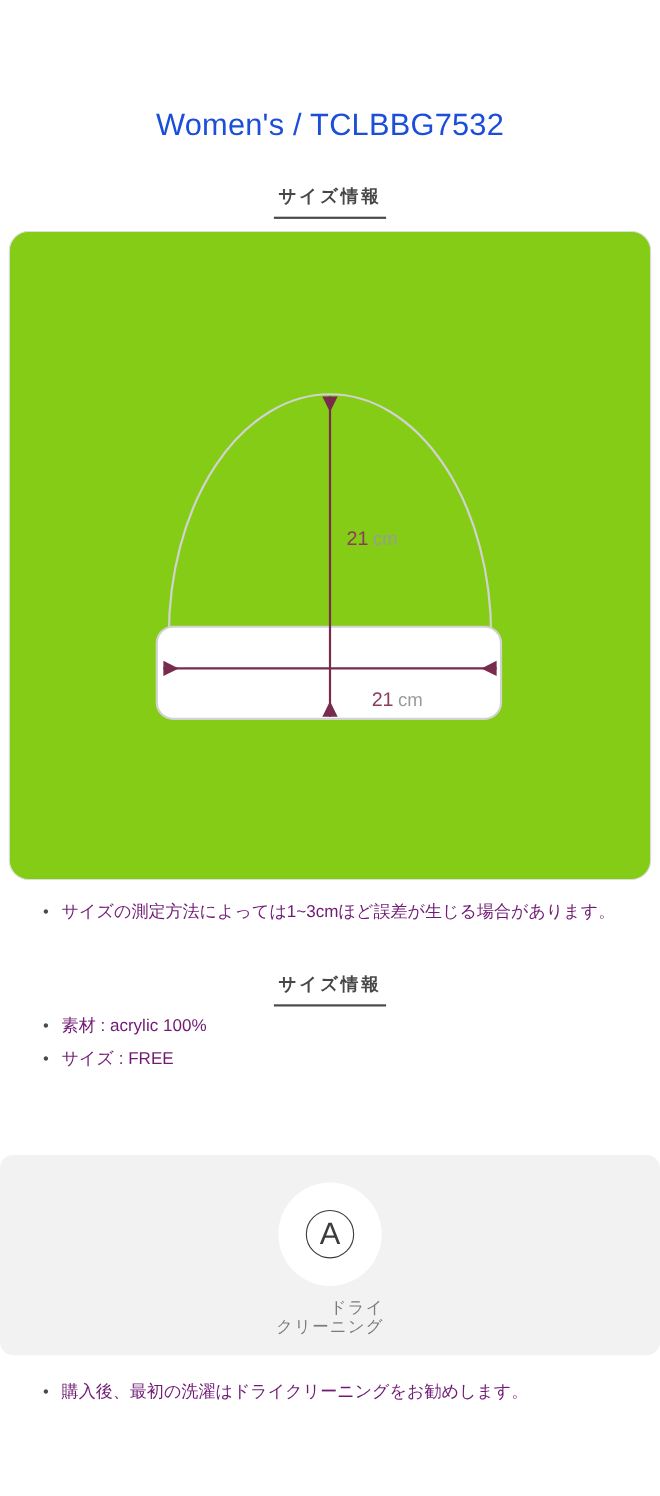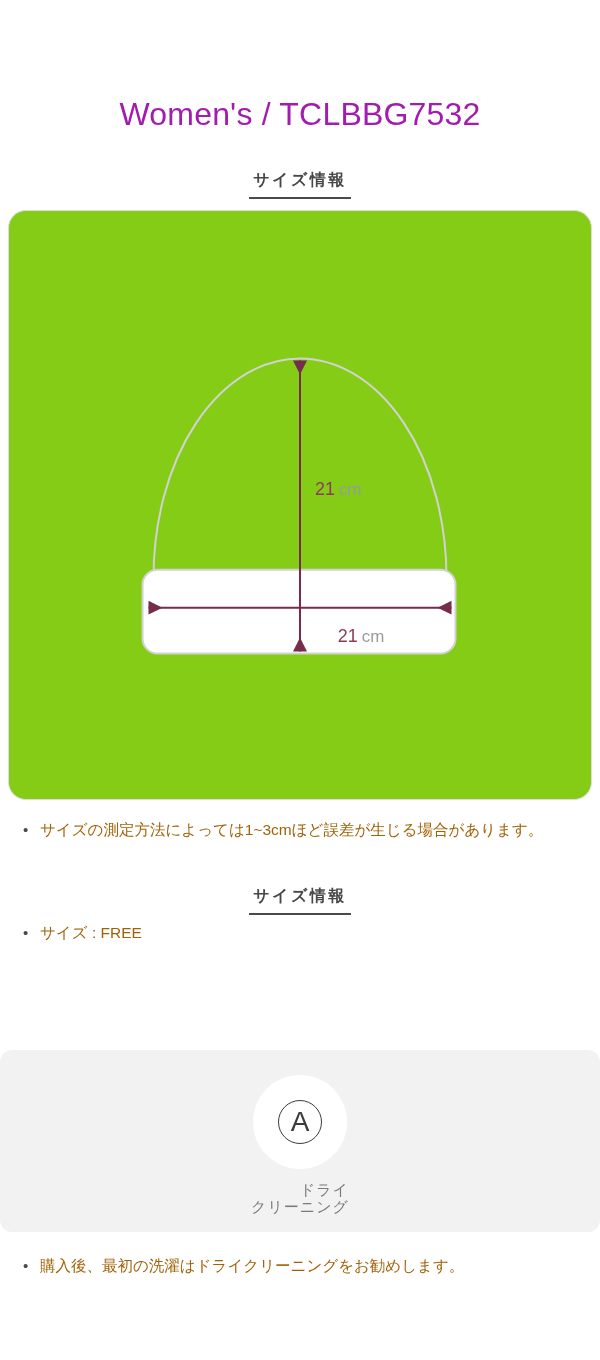--- a/index.html
+++ b/index.html
@@ -4,42 +4,42 @@
 <style>
   * { margin: 0; padding: 0; box-sizing: border-box; }
   html, body { background: #ffffff; }
   body {
     width: 600px; height: 1360px; position: relative; overflow: hidden;
     font-family: "Liberation Sans", "DejaVu Sans", sans-serif;
     color: #3a3a3a;
   }
   .page-title {
     position: absolute; top: 97px; left: 0; right: 0;
-    text-align: center; font-size: 32px; font-weight: 500;
-    color: #a21caf; line-height: 34px; letter-spacing: 0.2px;
+    text-align: center; font-size: 28px; font-weight: 500;
+    color: #1d4ed8; line-height: 34px; letter-spacing: 0.2px;
   }
   .hdr-row { position: absolute; left: 0; right: 0; display: flex; justify-content: center; }
   .hdr-row.h1 { top: 170px; }
   .hdr-row.h2 { top: 886px; }
   .hdr-row.h3 { top: 1057px; }
   .section-heading {
     display: inline-block; font-size: 16px; font-weight: 700; color: #474747;
     letter-spacing: 2.5px; padding: 0 4px 7px 4px;
     border-bottom: 2.5px solid #4a4a4a; line-height: 20px;
   }
   .diagram-card {
     position: absolute; top: 210px; left: 8px; width: 584px; height: 590px;
     background: #84cc16; border: 1.5px solid #dddddd; border-radius: 18px;
   }
   .diagram-card svg { position: absolute; top: 0; left: 0; width: 100%; height: 100%; }
   .t-val { font-size: 18px; fill: #8c3a5e; font-family: "Liberation Sans", "DejaVu Sans", sans-serif; }
   .t-unit { font-size: 17px; fill: #9b9b9b; font-family: "Liberation Sans", "DejaVu Sans", sans-serif; }
   ul.bullets { list-style: none; position: absolute; left: 0; right: 0; }
   ul.bullets li {
-    position: relative; padding-left: 40px; font-size: 15.5px; color: #a16207;
+    position: relative; padding-left: 40px; font-size: 15.5px; color: #701a75; margin-left: 16px;
   }
   ul.bullets li::before {
     content: "\2022"; position: absolute; left: 23px; top: 0;
     color: #4a4a4a; font-size: 15px;
   }
   ul.note-1 { top: 815px; }
   ul.note-1 li { line-height: 30px; }
   ul.list-2 { top: 918px; }
   ul.list-2 li { line-height: 30px; }
   ul.note-3 { top: 1250px; }
@@ -97,20 +97,21 @@
 
 <ul class="bullets note-1">
   <li>サイズの測定方法によっては1~3cmほど誤差が生じる場合があります。</li>
 </ul>
 
 <div class="hdr-row h2">
   <span class="section-heading">サイズ情報</span>
 </div>
 
 <ul class="bullets list-2">
+  <li>素材 : acrylic 100%</li>
   <li>サイズ : FREE</li>
 </ul>
 
 <div class="hdr-row h3">
   <span class="section-heading">商品情報</span>
 </div>
 
 <div class="care-panel">
   <div class="care-circle-bg">
     <div class="care-symbol">

